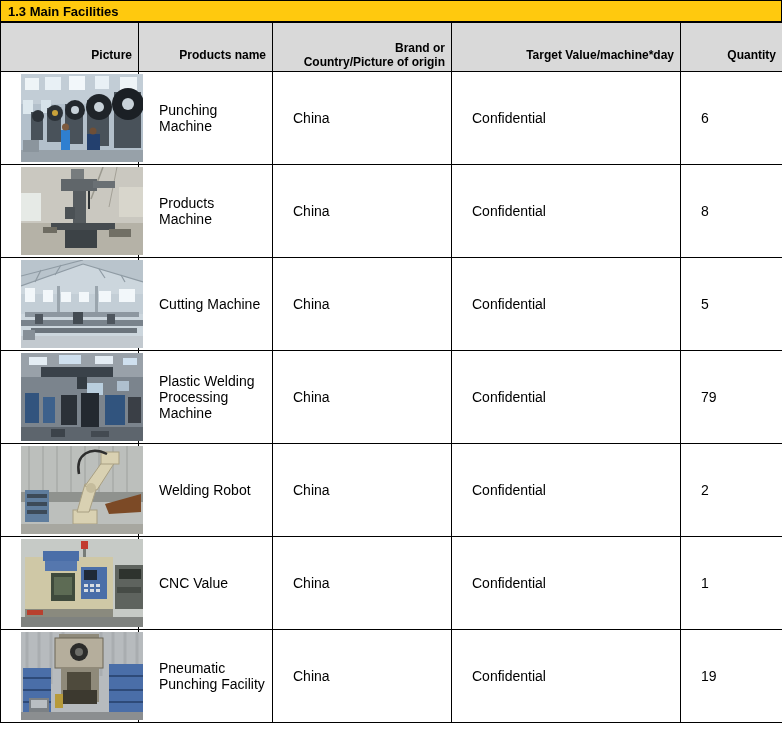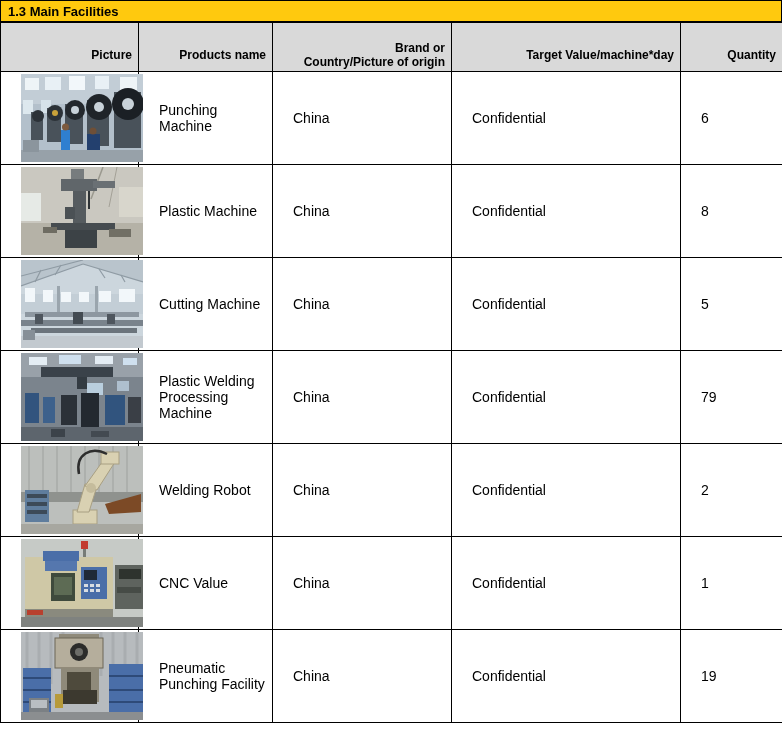--- a/index.html
+++ b/index.html
@@ -159,21 +159,21 @@
               <rect x="52" y="24" width="13" height="34" fill="#555b5f"></rect>
               <rect x="44" y="40" width="10" height="12" fill="#4b5155"></rect>
               <line x1="68" y1="24" x2="68" y2="42" stroke="#2e3336" stroke-width="2"></line>
               <rect x="30" y="56" width="64" height="7" fill="#464c50"></rect>
               <rect x="44" y="63" width="32" height="18" fill="#3c4246"></rect>
               <rect x="22" y="60" width="14" height="6" fill="#6e6c62"></rect>
               <rect x="88" y="62" width="22" height="8" fill="#716f65"></rect>
             </svg>
           </div>
         </td>
-        <td>Plastic Machine</td>
+        <td>Products Machine</td>
         <td>China</td>
         <td>Confidential</td>
         <td>8</td>
       </tr>
 
       <tr>
         <td class="pic-cell">
           <div class="photo">
             <svg viewBox="0 0 122 88" width="122" height="88" preserveAspectRatio="none">
               <rect width="122" height="88" fill="#ccd6dd"></rect>

